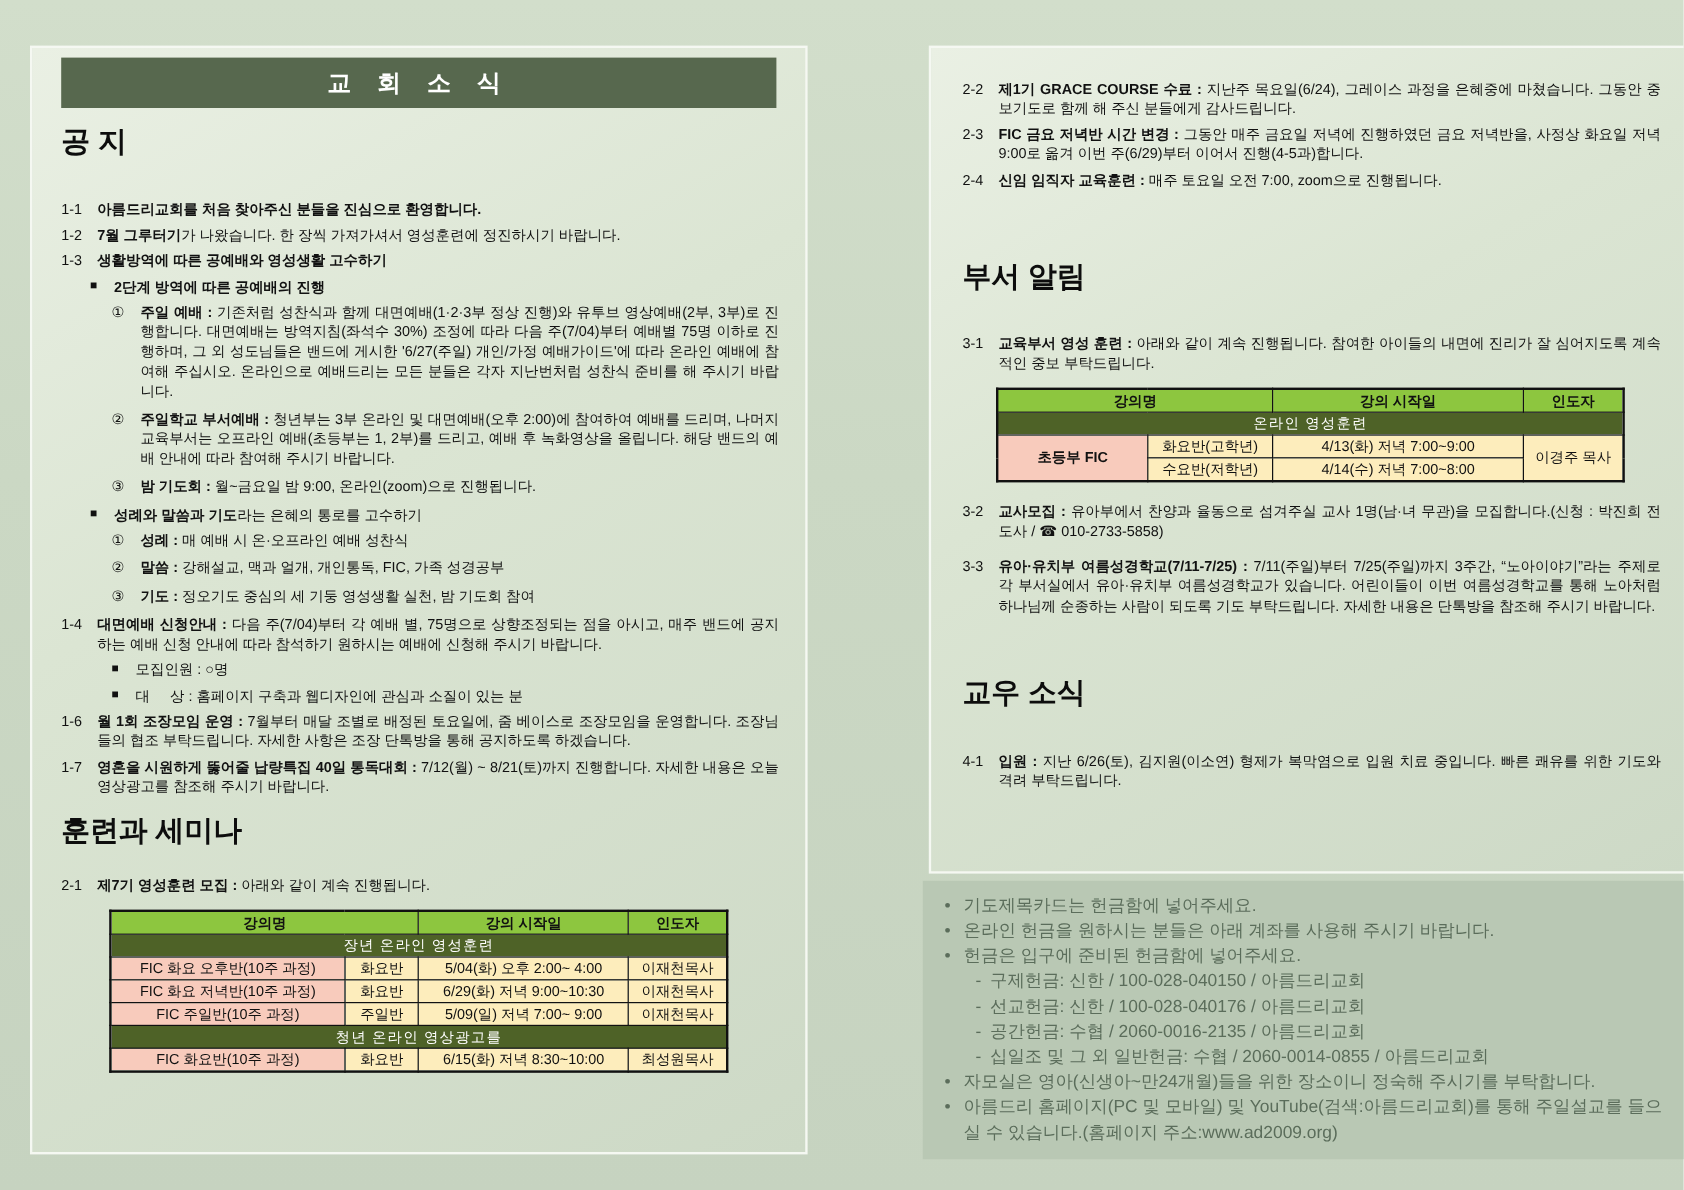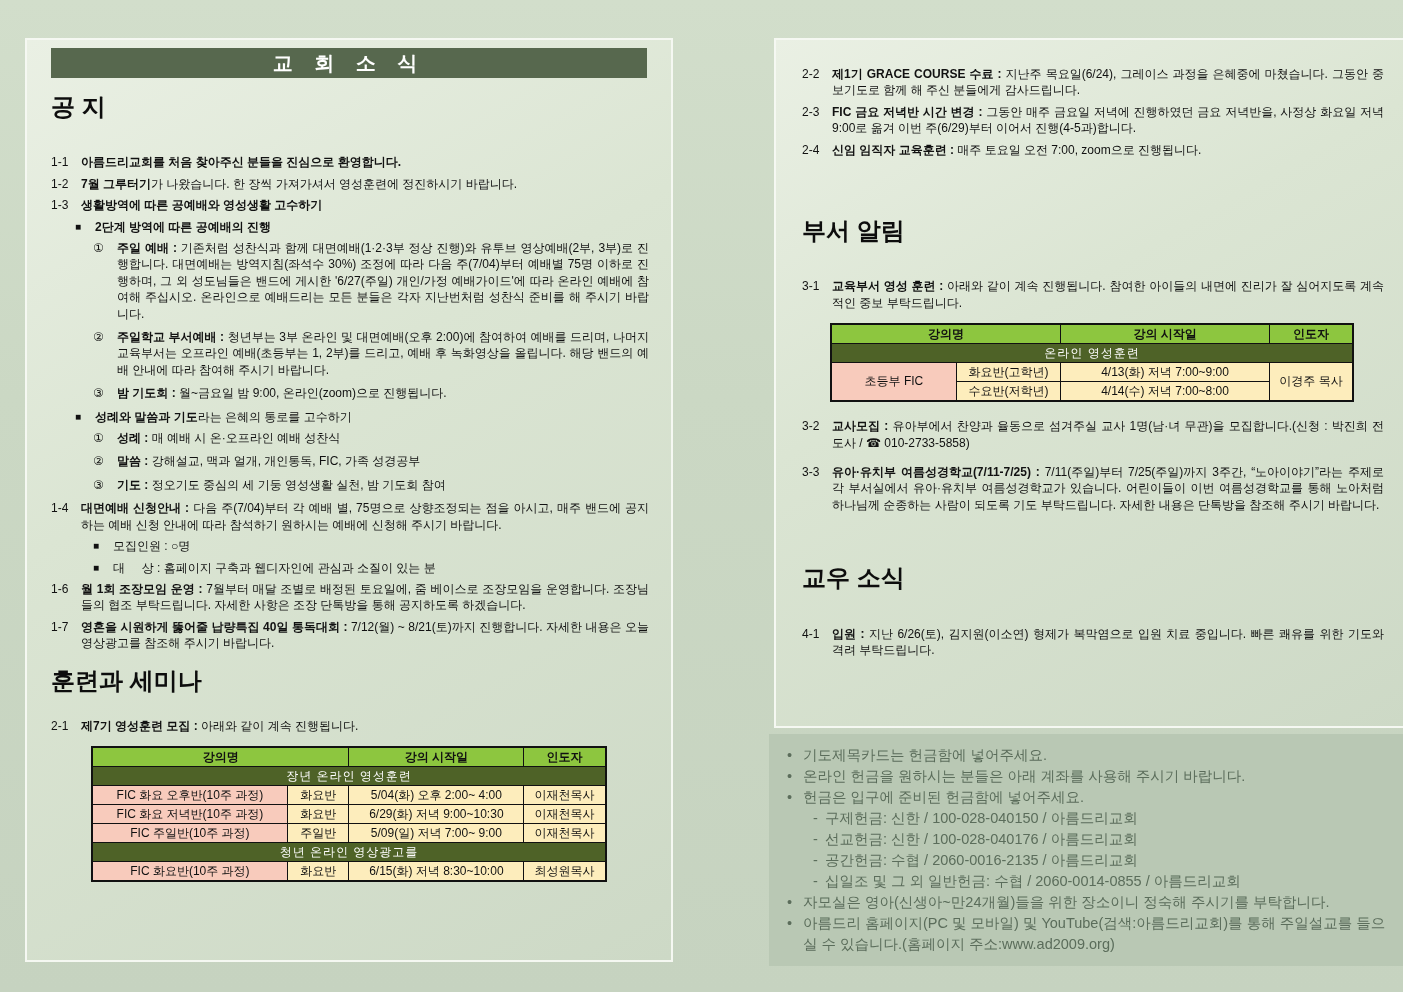--- a/index.html
+++ b/index.html
@@ -11,21 +11,21 @@
   }
   .panel{
     position:absolute;box-sizing:border-box;
     background:linear-gradient(150deg,#eaf0e4 0%,#dbe5d3 40%,#cdd9c6 100%);
     border:2px solid #f5f8f2;overflow:hidden;
   }
   .panel-left{left:25px;top:38px;width:648px;height:924px;padding:6px 22px 8px;}
   .panel-right{left:774px;top:38px;width:636px;height:690px;padding:26px 24px 8px;}
 
   .title-bar{
-    height:30px;margin:2px 2px 0;background:#57684e;
+    height:42px;margin:2px 2px 0;background:#57684e;
     display:flex;align-items:center;justify-content:center;
   }
   .title-bar span{color:#fff;font-size:20px;font-weight:bold;letter-spacing:8px;}
 
   h2.sec{
     font-size:24px;font-weight:800;margin:16px 0 0 2px;color:#0d0d0d;
     letter-spacing:0px;line-height:1.1;
   }
   .sec-gap{height:34px;}
   .sec-gap-sm{height:24px;}
@@ -47,21 +47,21 @@
     border:2px solid #111;table-layout:fixed;
   }
   table.sched th,table.sched td{
     border:1.5px solid #111;text-align:center;padding:1px 3px;
     line-height:15px;height:16px;overflow:hidden;white-space:nowrap;
   }
   table.sched .th th{background:#8dc63f;font-weight:bold;}
   table.sched .grp td{background:#4e6227;color:#fff;font-weight:normal;letter-spacing:1px;margin-left:48px;}
   td.pink{background:#f8cbbc;}
   td.cream{background:#fdedbc;}
-  td.b{font-weight:normal;margin-left:17px;}
+  td.b{font-weight:bold;margin-left:17px;}
   .t1{width:516px;}
   .t2{width:524px;}
 
   .footer-box{
     position:absolute;left:769px;top:734px;width:637px;height:232px;
     box-sizing:border-box;background:#b9c8b4;color:#5b6d5b;
     padding:11px 16px;font-size:14.5px;line-height:21px;overflow:hidden;
   }
   .footer-box ul{list-style:none;margin:0;padding:0;}
   .footer-box li{padding-left:18px;position:relative;text-align:left;}

